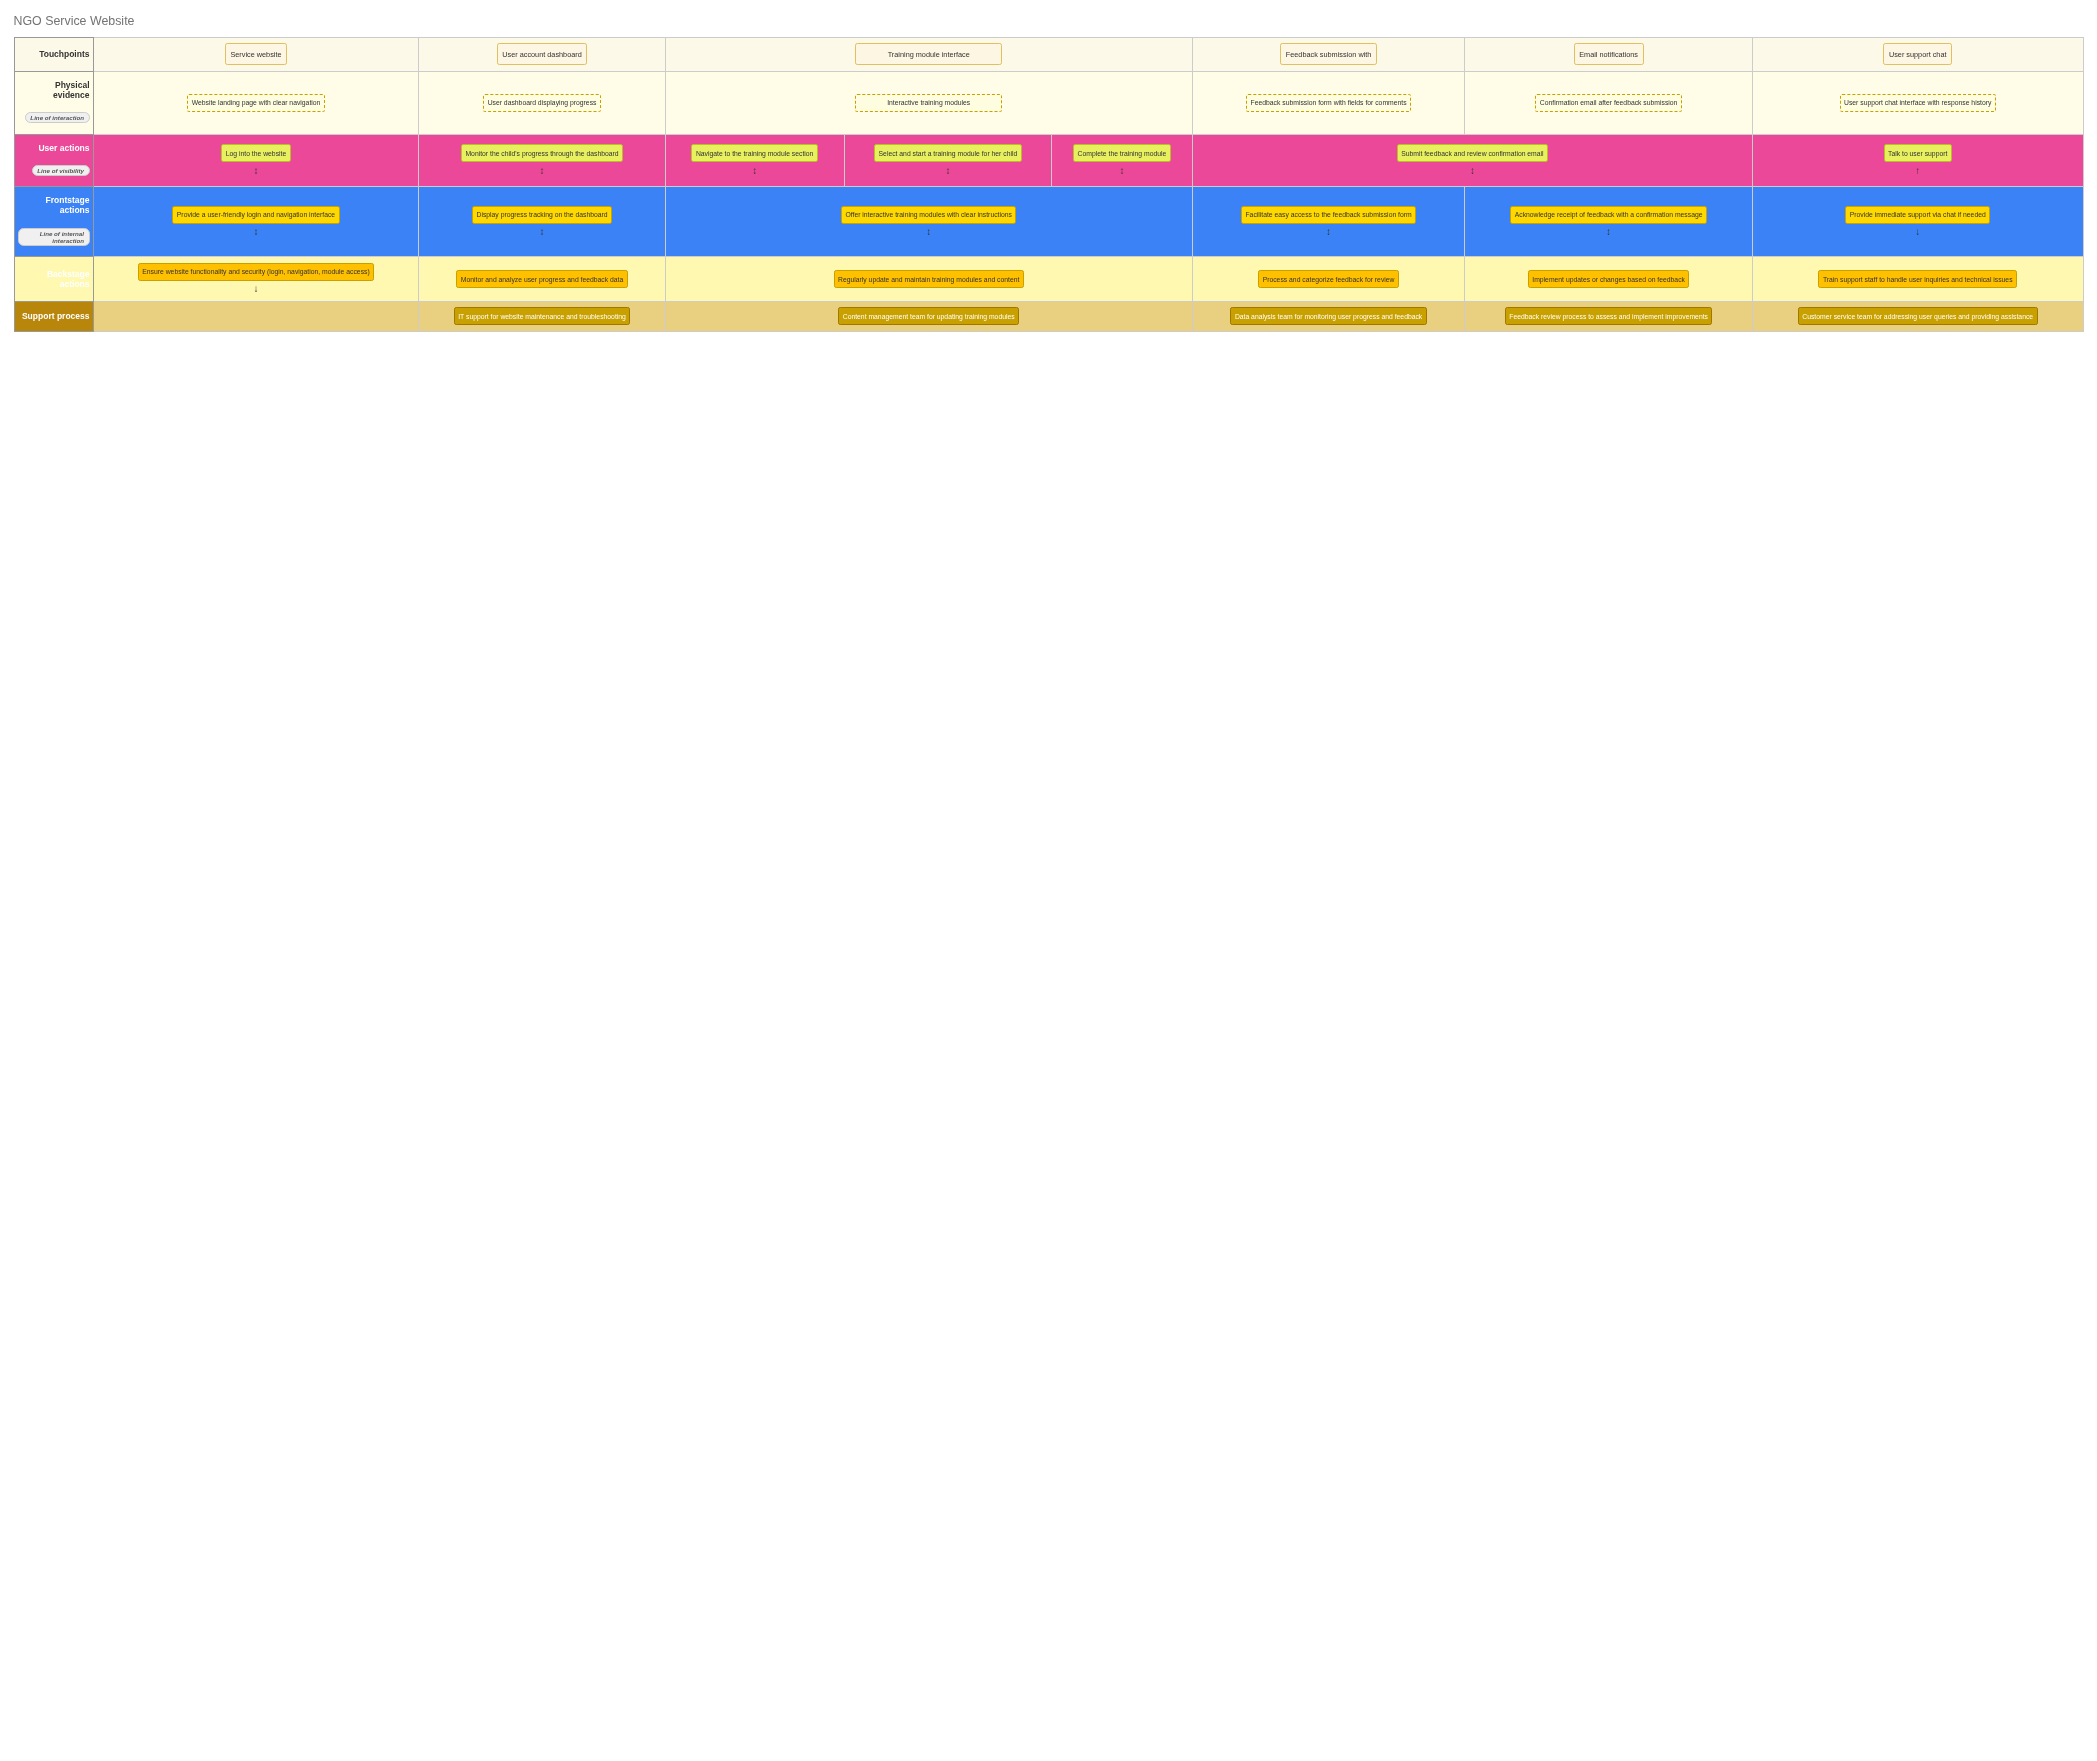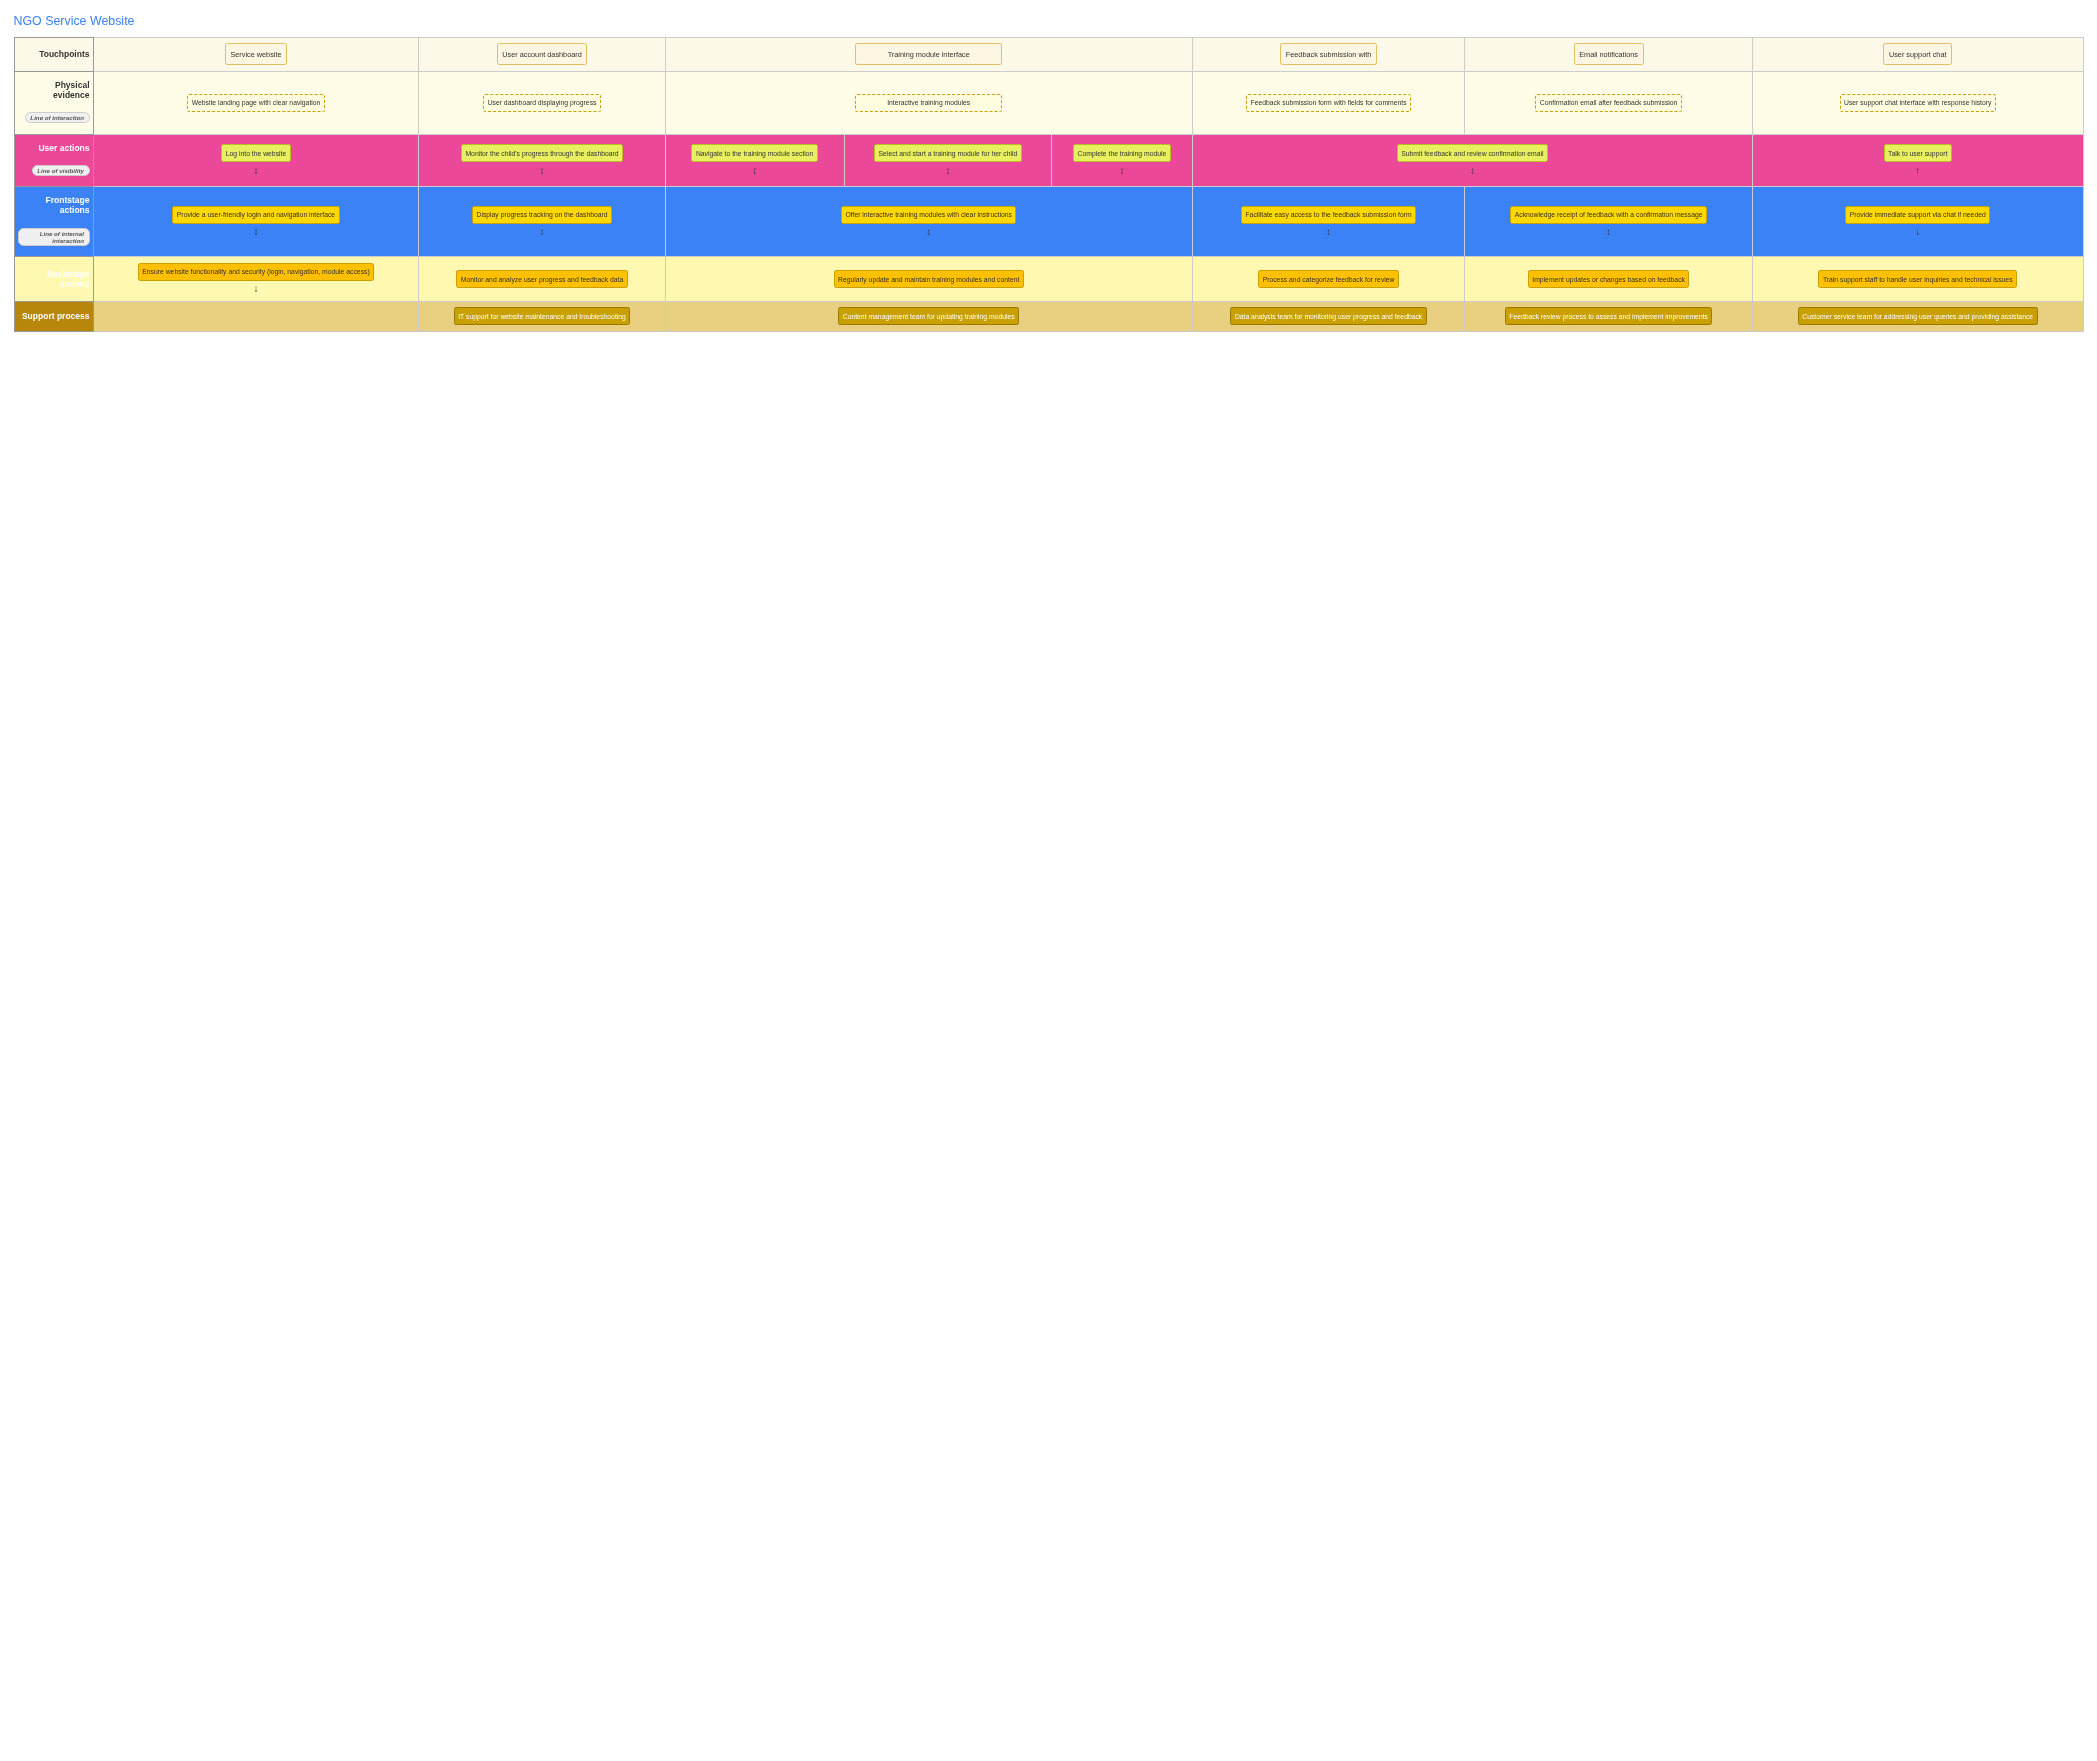--- a/index.html
+++ b/index.html
@@ -13,21 +13,21 @@
       margin-bottom: 9px;
     }
     .page-title h1 {
       font-size: 14.7px;
       font-weight: bold;
       color: #b5860d;
     }
     .page-title h2 {
       font-size: 12.4px;
       font-weight: normal;
-      color: #3b82f6;
+      color: #737373;
     }
 
     .blueprint-table {
       width: 100%;
       border-collapse: collapse;
       border: 0.8px solid #ccc;
     }
 
     .row-header {
       background: #c8a000;

